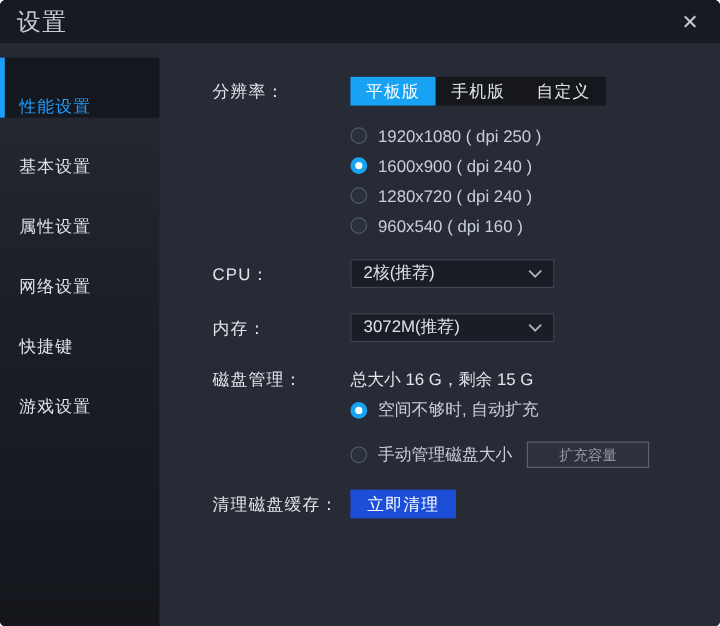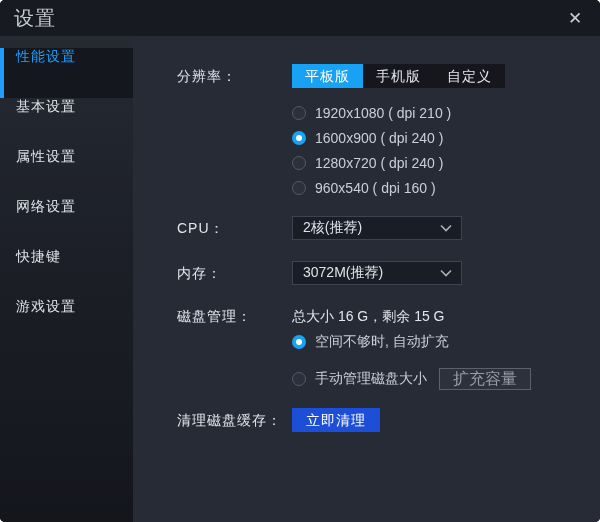--- a/index.html
+++ b/index.html
@@ -9,21 +9,21 @@
     display:flex;flex-direction:column;background:#272b36;
     box-shadow:0 0 0 1px #10131a inset;
   }
   
   .titlebar{flex:0 0 36px;height:36px;background:#171a21;display:flex;align-items:center;justify-content:space-between;padding:0 14px;}
   .titlebar .title{font-size:20px;color:#c7ccd4;letter-spacing:1px;}
   .close{color:#c7ccd4;font-size:17px;line-height:17px;width:22px;text-align:center;cursor:pointer;}
   
   .bodywrap{flex:1;display:flex;min-height:0;}
   .sidebar{flex:0 0 133px;width:133px;background:linear-gradient(180deg,#262a33 0%,#1c1f27 45%,#14161c 100%);padding-top:12px;box-sizing:border-box;}
-  .side-item{height:50px;display:flex;align-items:flex-start;padding-left:12px;font-size:14px;color:#dfe3ea;border-left:4px solid transparent;cursor:pointer;letter-spacing:1px;}
+  .side-item{height:50px;display:flex;align-items:flex-end;padding-left:12px;font-size:14px;color:#dfe3ea;border-left:4px solid transparent;cursor:pointer;letter-spacing:1px;}
   .side-item.active{background:#14171d;border-left-color:#1e9fff;color:#1e9fff;}
   .content{flex:1;background:#272b36;padding:28px 0 0 44px;font-size:14px;color:#dce0e8;box-sizing:border-box;}
   .row{display:flex;align-items:flex-start;}
   .row-label{flex:0 0 115px;width:115px;line-height:24px;color:#e2e6ec;letter-spacing:1px;}
   
   .tabs{display:flex;background:#15171d;width:213px;}
   .tab{width:71px;height:24px;line-height:24px;text-align:center;color:#e2e6ec;cursor:pointer;letter-spacing:1px;}
   .tab.active{background:#18a2f4;color:#ffffff;}
   
   .radio-list{margin-top:12px;}
@@ -36,21 +36,21 @@
   .select{width:170px;height:24px;background:#191d25;border:1px solid #3d4350;display:flex;align-items:center;justify-content:space-between;padding:0 9px 0 10px;color:#dfe3e9;cursor:pointer;box-sizing:border-box;}
   .chev{flex:0 0 auto;display:block;}
   
   .sec-res{margin-bottom:16px;}
   .sec-cpu{margin-bottom:21px;}
   .sec-mem{margin-bottom:19px;}
   .sec-disk{margin-bottom:17px;}
   .disk-summary{line-height:24px;color:#e2e6ec;}
   .disk-opt1{margin-top:1px;text-align:right;}
   .disk-opt2{margin-top:12px;}
-  .expand-btn{margin-left:12px;height:22px;line-height:20px;padding:0 13px;border:1px solid #5a616c;color:#979da7;font-size:16px;background:rgba(255,255,255,0.03);cursor:pointer;box-sizing:border-box;}
+  .expand-btn{margin-left:12px;height:22px;line-height:20px;padding:0 26px;border:1px solid #5a616c;color:#979da7;font-size:12px;background:rgba(255,255,255,0.03);cursor:pointer;box-sizing:border-box;}
   .primary-btn{width:88px;height:24px;line-height:24px;text-align:center;background:#1d4ed8;color:#ffffff;font-size:14px;cursor:pointer;letter-spacing:1px;}
 </style>
 </head>
 <body>
 
 <div class="window">
 
   <div class="titlebar">
     <span class="title">设置</span>
     <span class="close">✕</span>
@@ -85,21 +85,21 @@
         <div class="row-label">分辨率：</div>
         <div>
           <div class="tabs">
             <div class="tab active">平板版</div>
             <div class="tab">手机版</div>
             <div class="tab">自定义</div>
           </div>
           <div class="radio-list">
             <div class="radio-row">
               <span class="radio off"></span>
-              <span>1920x1080 ( dpi 210 )</span>
+              <span>1920x1080 ( dpi 250 )</span>
             </div>
             <div class="radio-row">
               <span class="radio on"></span>
               <span>1600x900 ( dpi 240 )</span>
             </div>
             <div class="radio-row">
               <span class="radio off"></span>
               <span>1280x720 ( dpi 240 )</span>
             </div>
             <div class="radio-row">

